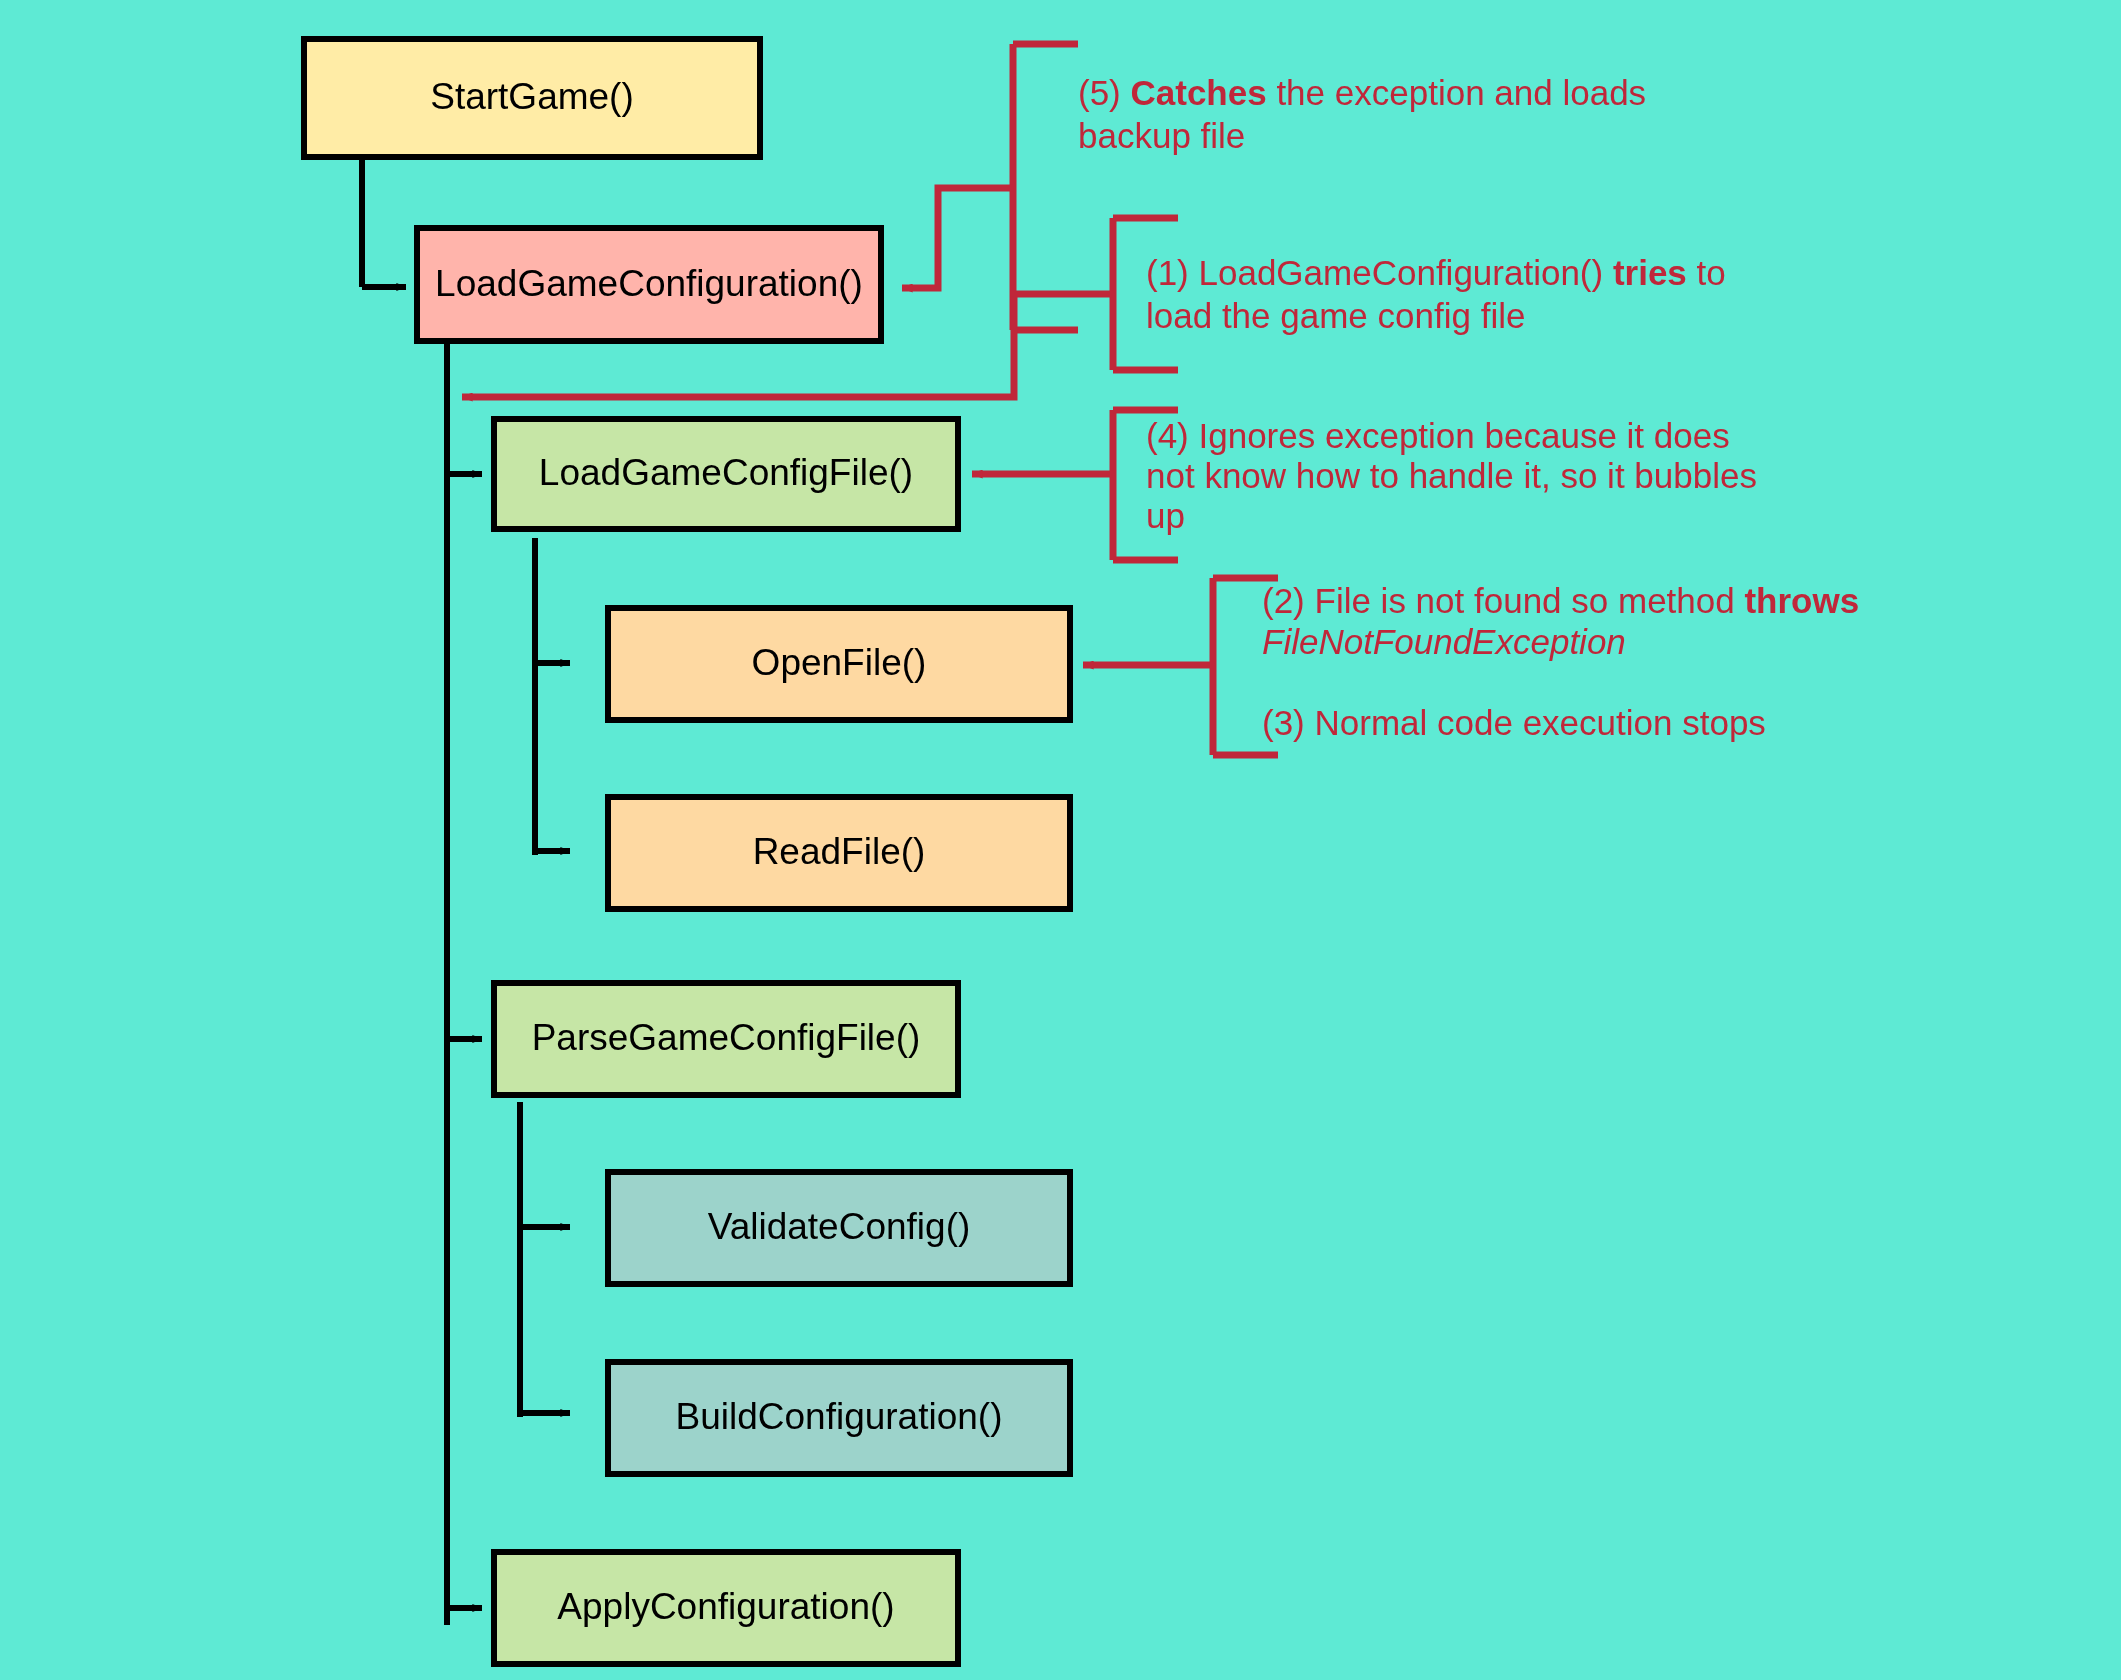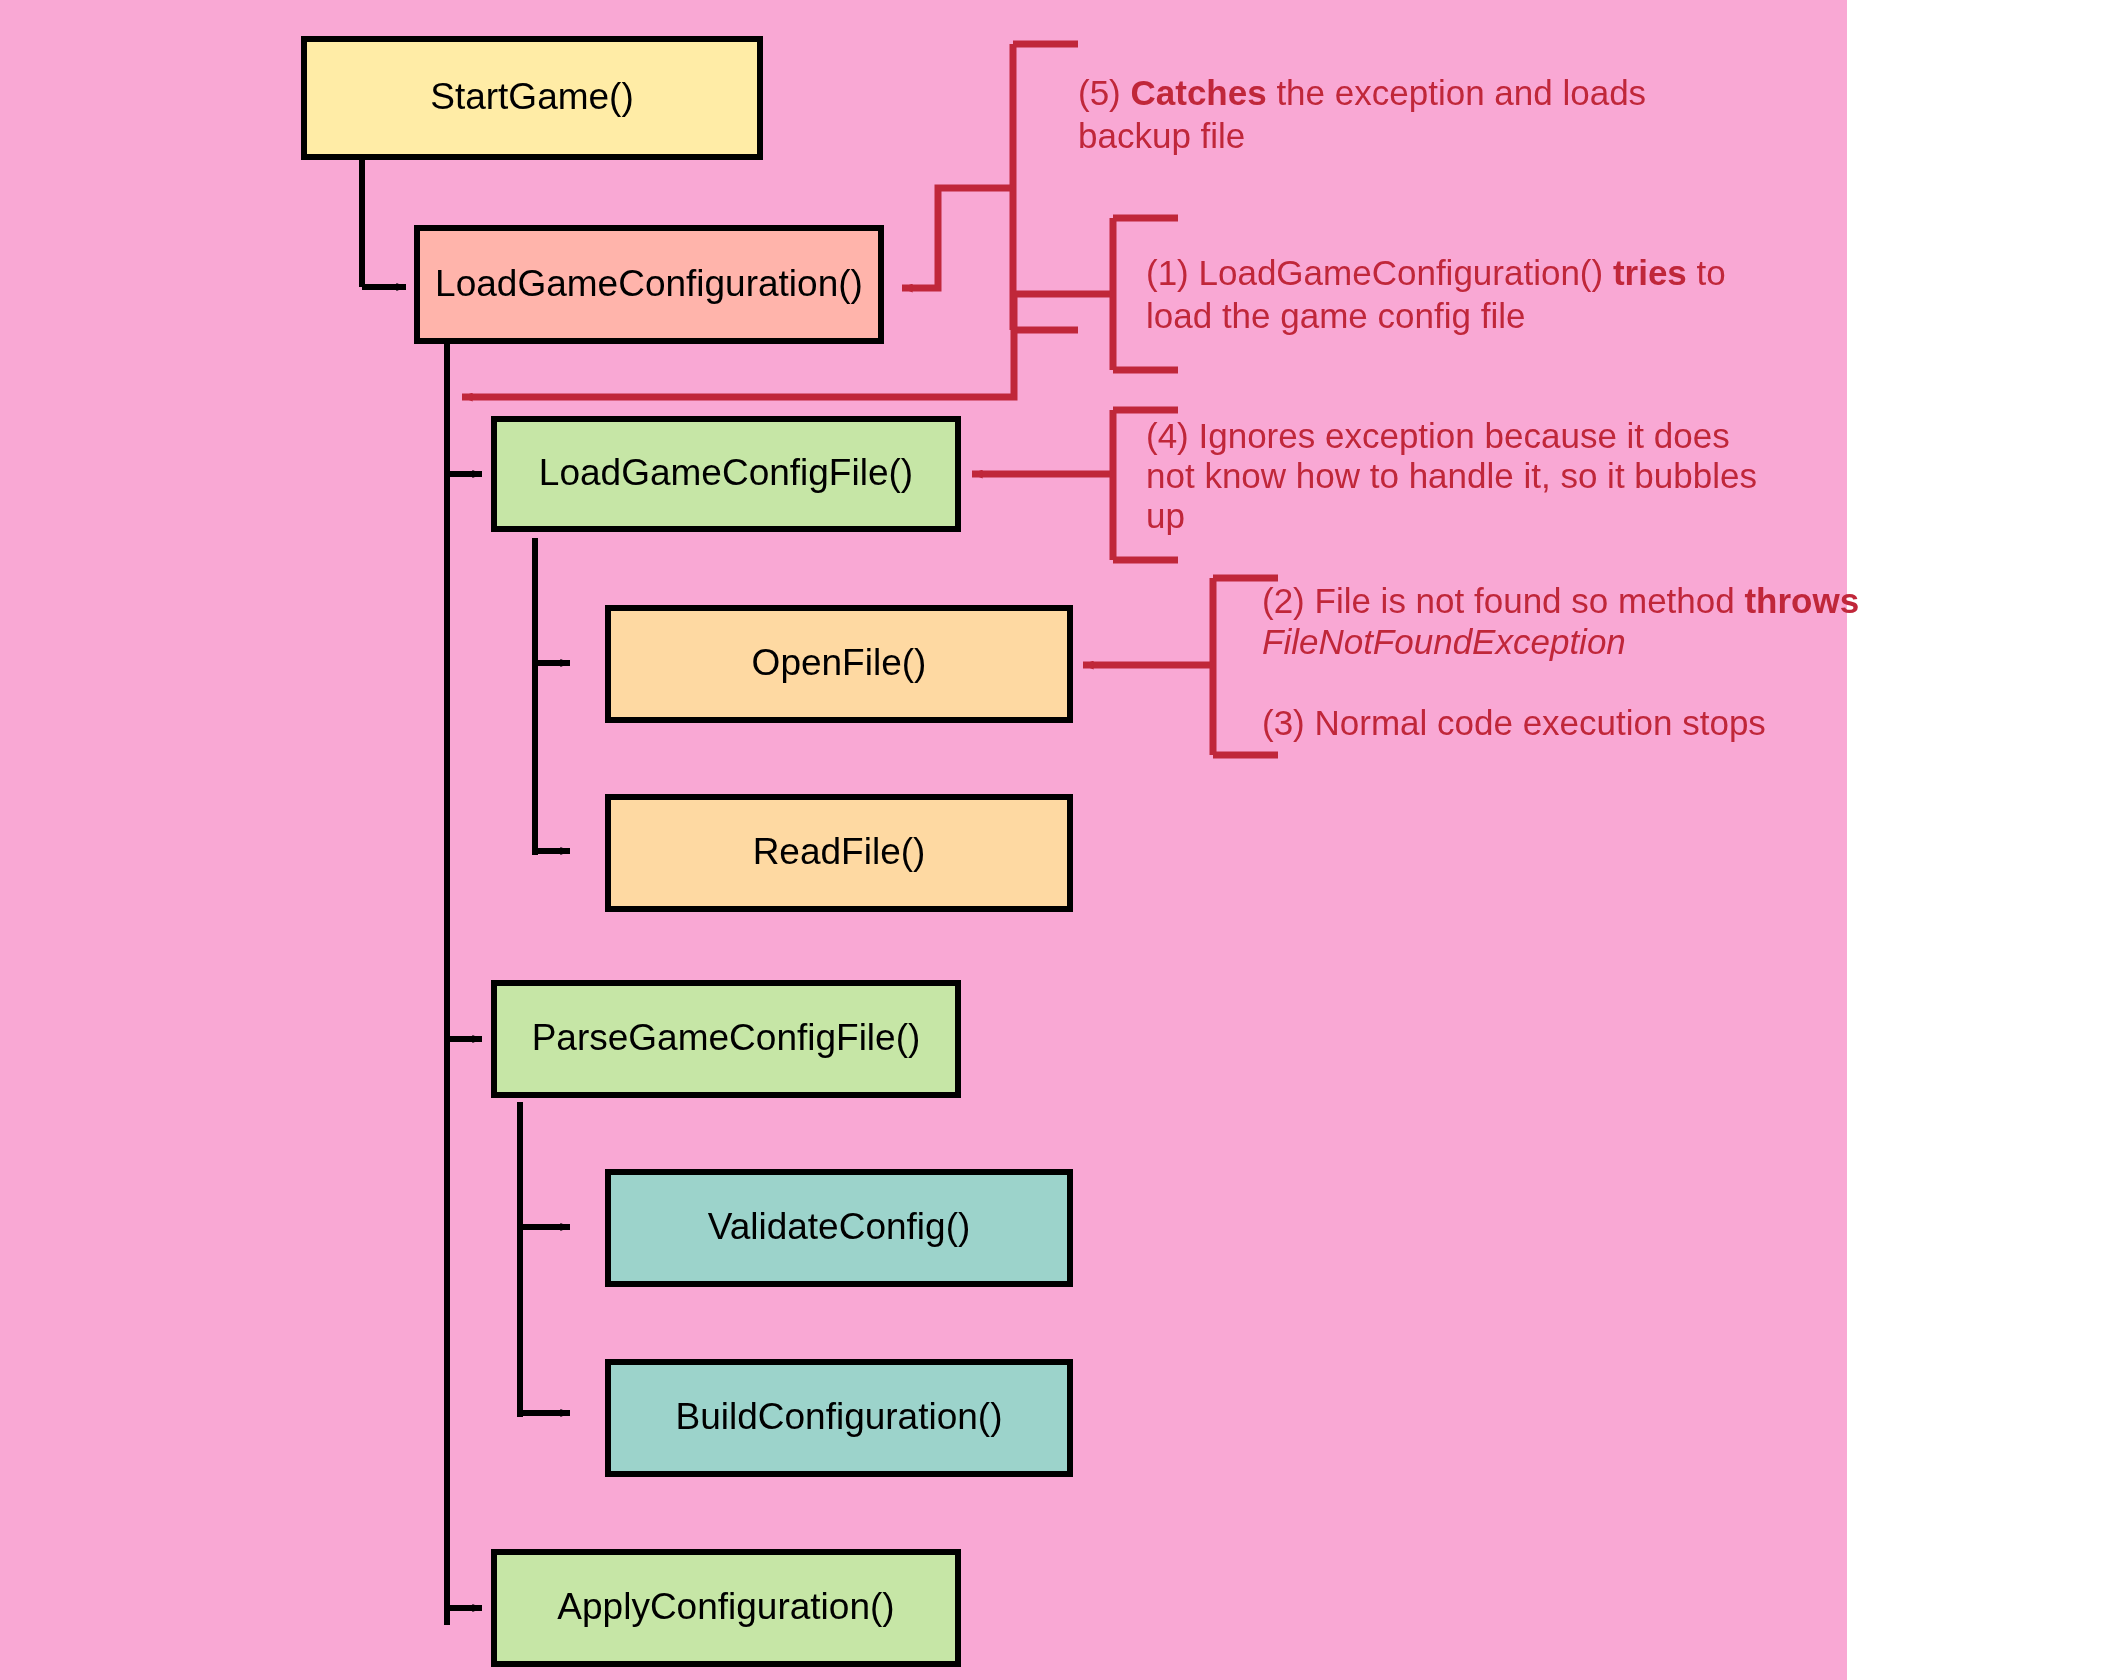--- a/index.html
+++ b/index.html
@@ -1,17 +1,17 @@
 <!DOCTYPE html>
 <html><head>
 <meta charset="utf-8">
 <style>
   html,body{margin:0;padding:0;background:#ffffff;}
   body{width:2121px;height:1680px;overflow:hidden;font-family:"Liberation Sans",sans-serif;}
-  #stage{position:relative;width:1847px;height:1680px;background:#f9a8d4;}
+  #stage{position:relative;width:2121px;height:1680px;background:#5eead4;}
   svg{display:block;}
   .boxlabel{font-family:"Liberation Sans",sans-serif;font-size:37px;fill:#000;text-anchor:middle;dominant-baseline:middle;}
   .anno{font-family:"Liberation Sans",sans-serif;font-size:35px;fill:#C0273A;}
   .anno .b{font-weight:bold;}
 </style>
 </head>
 <body>
 
 <div id="stage">
 <svg width="2121" height="1680" viewBox="0 0 2121 1680" xmlns="http://www.w3.org/2000/svg">

